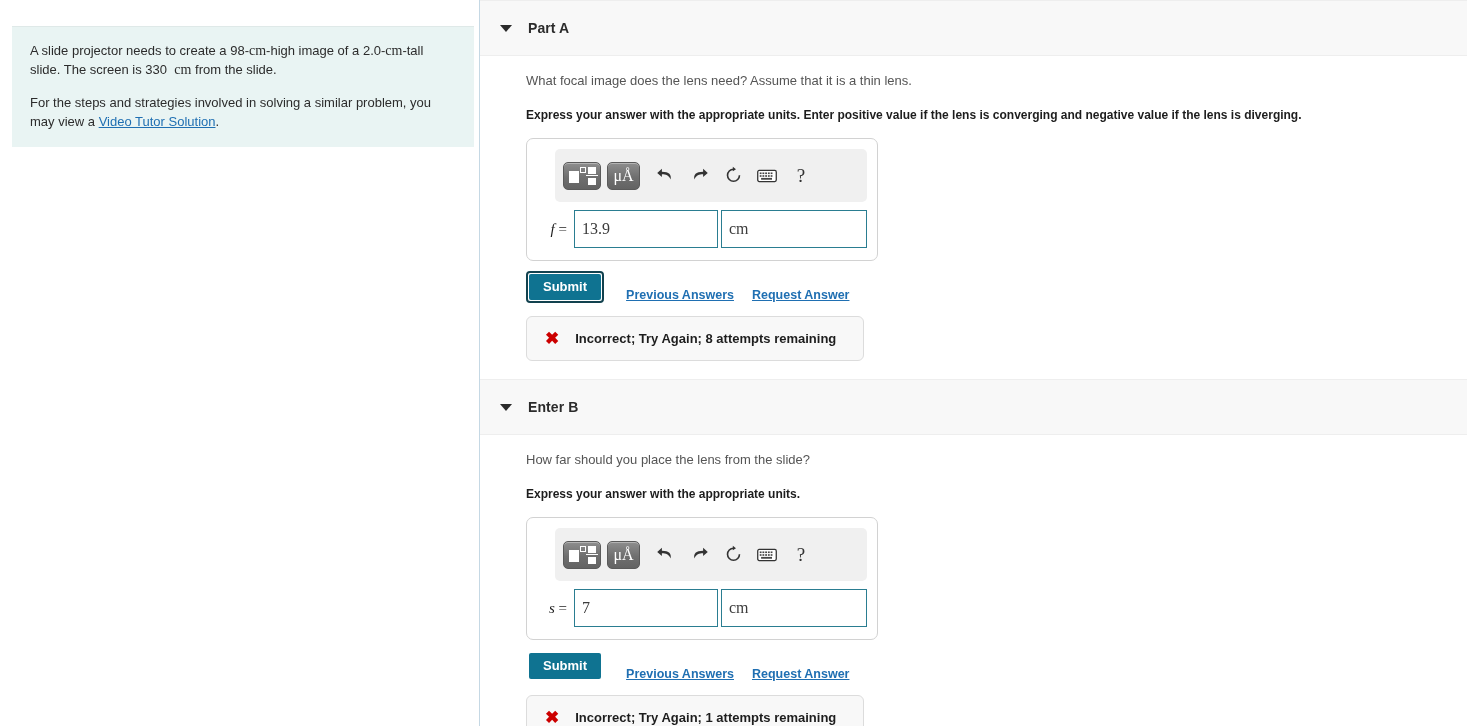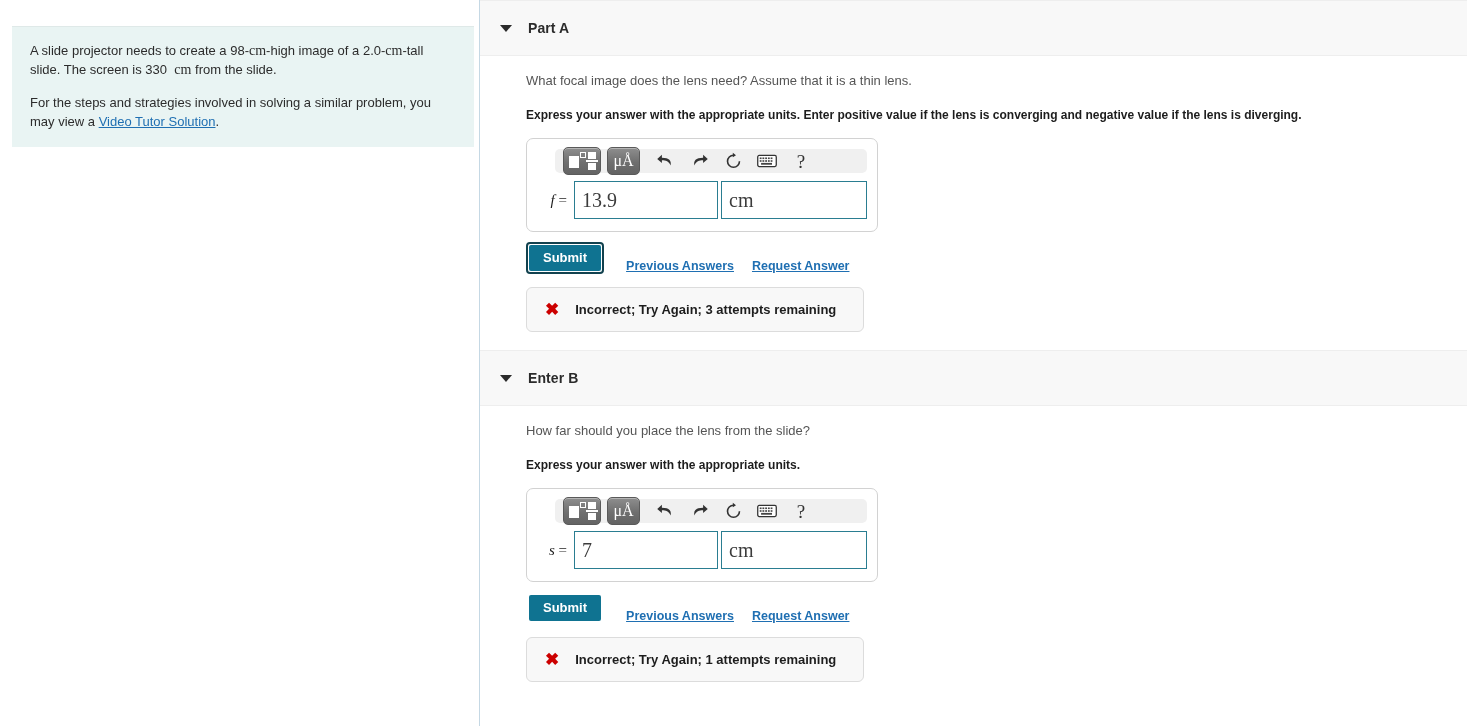--- a/index.html
+++ b/index.html
@@ -118,21 +118,21 @@
     width: 352px;
     box-sizing: border-box;
     border: 1px solid #d2d2d2;
     border-radius: 7px;
     background: #ffffff;
     padding: 10px 10px 12px 10px;
   }
   .toolbar {
     background: #f0f0f0;
     border-radius: 5px;
-    height: 24px;
+    height: 53px;
     display: flex;
     align-items: center;
     padding: 0 8px;
     margin: 0 0 8px 18px;
     box-sizing: border-box;
   }
   .tb-btn {
     width: 38px;
     height: 28px;
     border-radius: 5px;
@@ -217,21 +217,21 @@
     white-space: nowrap;
   }
   .var-label em {
     font-style: italic;
   }
   .ans-input {
     height: 38px;
     border: 1.5px solid #2a7d91;
     background: #ffffff;
     font-family: "Liberation Serif", serif;
-    font-size: 20px;
+    font-size: 16px;
     color: #3c3c3c;
     padding: 0 7px;
     box-sizing: border-box;
     outline: none;
     border-radius: 0;
   }
   .ans-value { width: 144px; }
   .ans-unit  { width: 146px; margin-left: 3px; }
 
   
@@ -389,21 +389,21 @@
       <div class="submit-row">
         <span class="submit-wrap focused">
           <button class="submit-btn">Submit</button>
         </span>
         <span class="side-link">Previous Answers</span>
         <span class="side-link second">Request Answer</span>
       </div>
 
       <div class="feedback-box">
         <span class="x-mark">✖</span>
-        <span class="feedback-text">Incorrect; Try Again; 3 attempts remaining</span>
+        <span class="feedback-text">Incorrect; Try Again; 8 attempts remaining</span>
       </div>
     </div>
 
     <div class="part-band" style="margin-top:18px;">
       <div class="caret"></div>
       <div class="part-title">Enter B</div>
     </div>
 
     <div class="part-body">
       <p class="question-text">How far should you place the lens from the slide?</p>

